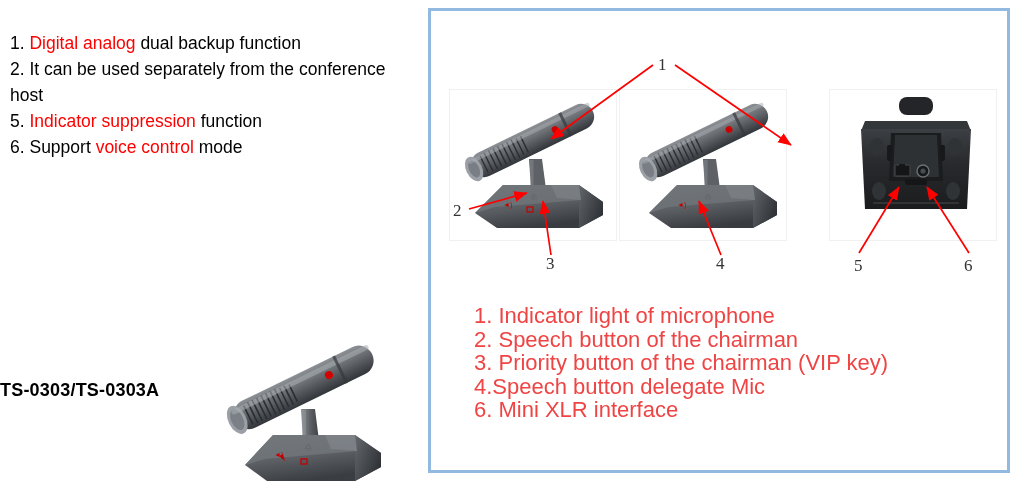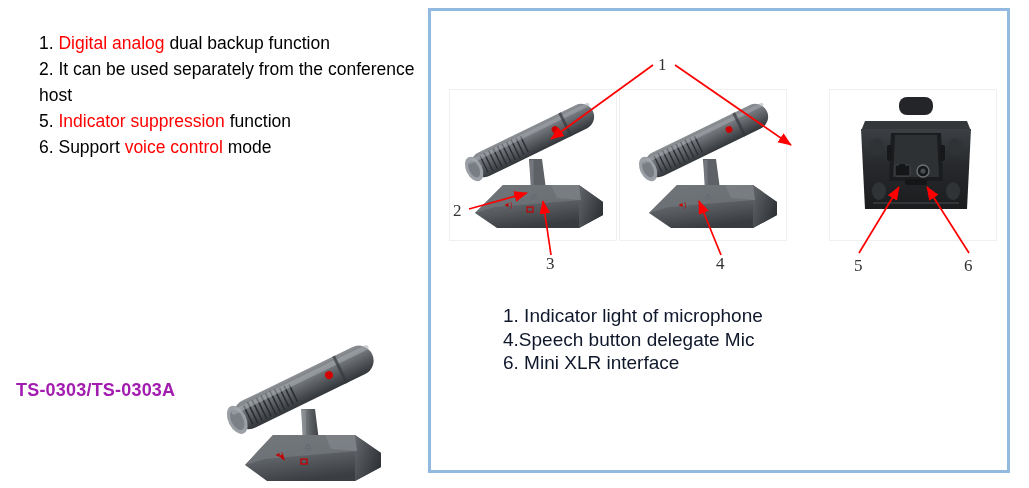--- a/index.html
+++ b/index.html
@@ -9,26 +9,26 @@
     font-family:"Liberation Sans", sans-serif;
     overflow:hidden;
     position:relative;
   }
 
   
   #feature-list{
     position:absolute;left:10px;top:30px;width:405px;
     font-size:17.5px;line-height:26px;color:#000;
   }
-  #feature-list .line{white-space:pre-wrap;margin-left:29px;}
+  #feature-list .line{white-space:pre-wrap;}
   .hl{color:#ff0000;}
 
   #product-model{
-    position:absolute;left:16px;top:380px;
-    font-size:18px;font-weight:bold;color:#a21caf;
+    position:absolute;left:0;top:380px;
+    font-size:18px;font-weight:bold;color:#000000;
     letter-spacing:.2px;
   }
 
   #hero-mic{
     position:absolute;left:205px;top:325px;width:205px;height:160px;
   }
 
   
   #diagram-panel{
     position:absolute;left:428px;top:8px;
@@ -47,22 +47,22 @@
   #cell-2{left:188px;top:78px;width:168px;height:152px;}
   #cell-3{left:398px;top:78px;width:168px;height:152px;}
 
   .callout-num{
     position:absolute;
     font-family:"Liberation Serif", serif;
     font-size:17px;color:#333;
   }
 
   .legend{
-    position:absolute;left:72px;top:293px;
-    font-size:19px;line-height:23.5px;color:#0f172a;
+    position:absolute;left:43px;top:293px;
+    font-size:22px;line-height:23.5px;color:#ef4444;
   }
 
   svg{display:block;overflow:visible;}
 </style>
 </head>
 <body>
 
 <div id="feature-list">
   <div class="line">1.&nbsp;<span class="hl">Digital analog</span> dual backup function</div>
   <div class="line">2. It can be used separately from the conference host</div>
@@ -286,17 +286,19 @@
 
   <span class="callout-num" style="left:227px;top:44px;">1</span>
   <span class="callout-num" style="left:22px;top:190px;">2</span>
   <span class="callout-num" style="left:115px;top:243px;">3</span>
   <span class="callout-num" style="left:285px;top:243px;">4</span>
   <span class="callout-num" style="left:423px;top:245px;">5</span>
   <span class="callout-num" style="left:533px;top:245px;">6</span>
 
   <div class="legend">
     <div>1. Indicator light of microphone</div>
+    <div>2. Speech button of the chairman</div>
+    <div>3. Priority button of the chairman (VIP key)</div>
     <div>4.Speech button delegate Mic</div>
     <div>6. Mini XLR interface</div>
   </div>
 
 </div>
 
 </body></html>

